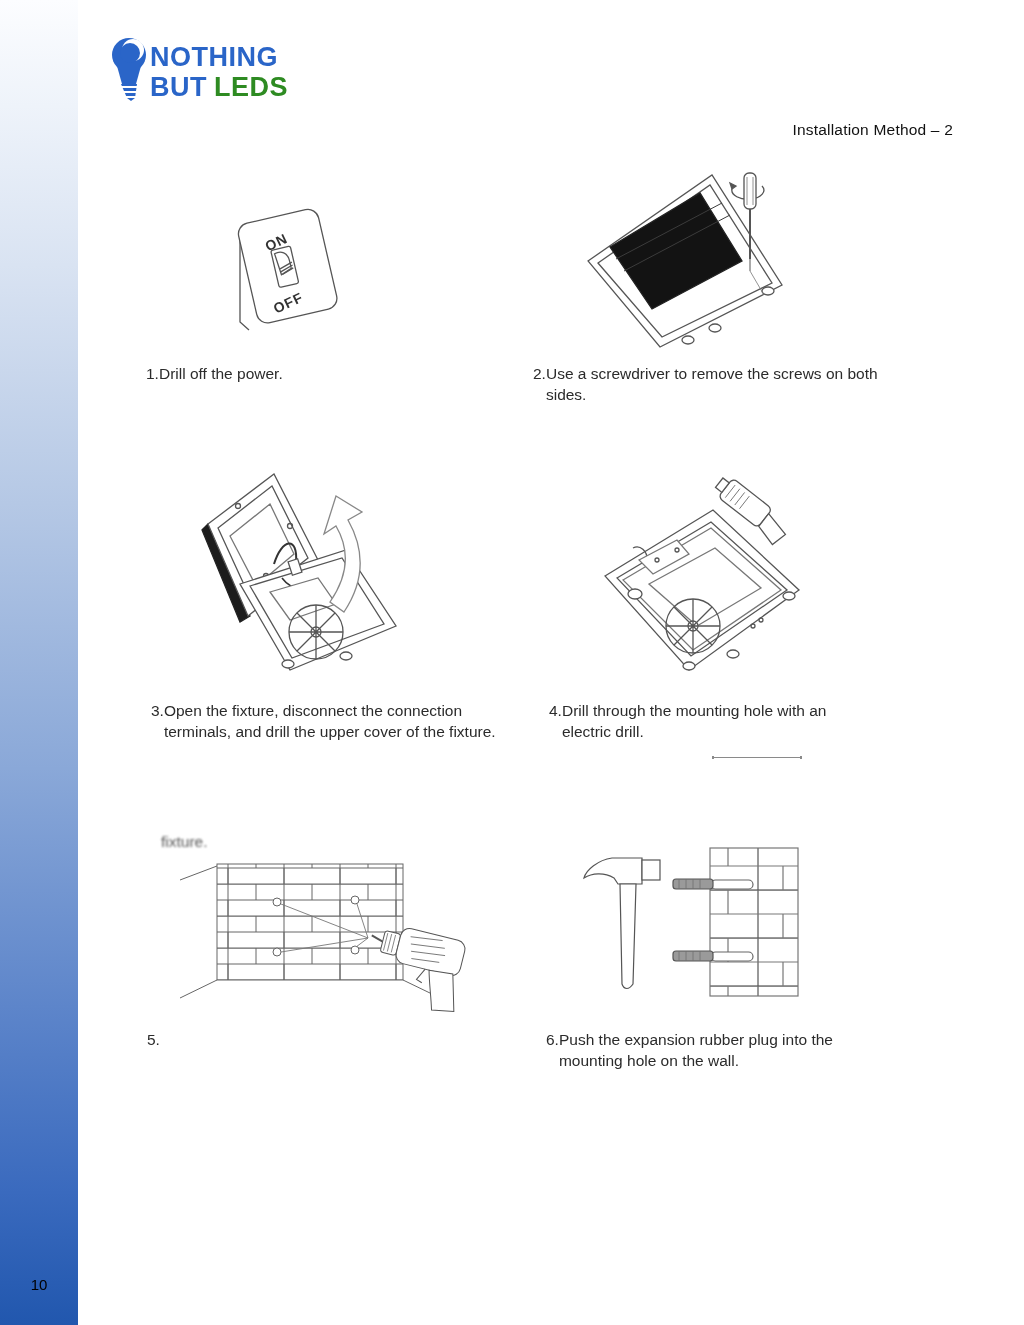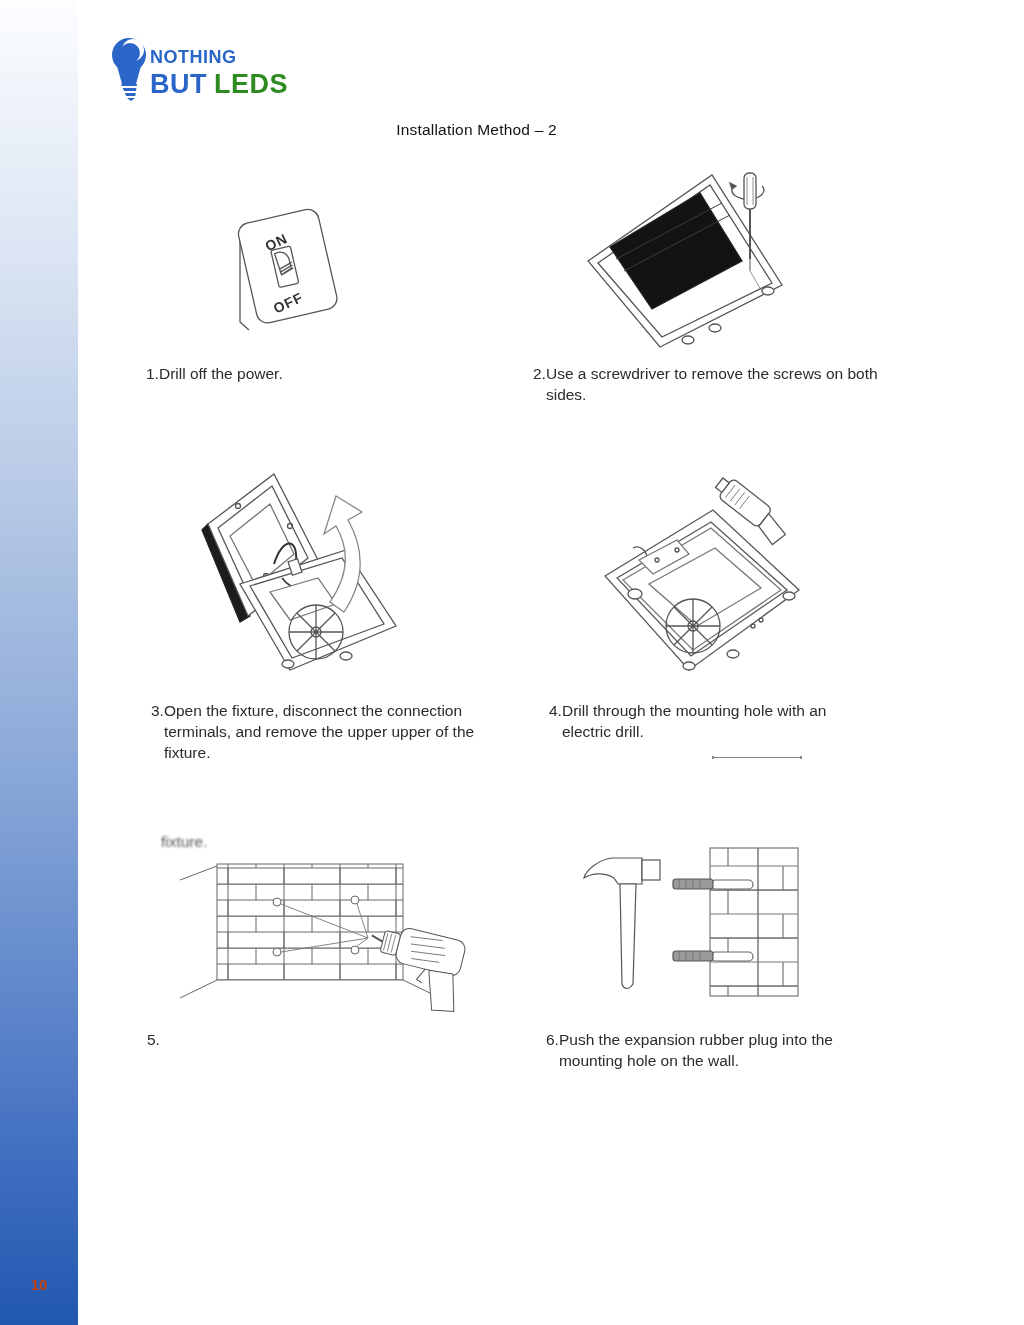--- a/index.html
+++ b/index.html
@@ -3,31 +3,31 @@
 <meta charset="utf-8">
 <style>
   html,body{margin:0;padding:0;}
   body{font-family:"Liberation Sans", sans-serif; background:#ffffff;}
   .page{position:relative; width:1024px; height:1325px; background:#ffffff; overflow:hidden;}
 
   
   .sidebar{position:absolute; left:0; top:0; width:78px; height:1325px;
     background:linear-gradient(180deg,#fcfdff 0%, #eef3fa 8%, #d9e3f2 20%, #b5c8e5 38%, #8aa8d8 58%, #5d85ca 76%, #3a6abe 90%, #2157ae 100%);}
   .page-number{position:absolute; left:0; bottom:32px; width:78px; text-align:center;
-    color:#c2410c; font-size:15px;font-weight:bold;}
+    color:#000000; font-size:15px;}
 
   
   .logo{position:absolute; left:108px; top:36px; width:200px; height:70px;}
   .logo-bulb{position:absolute; left:0; top:0;}
   .logo-text{position:absolute; left:42px; top:8px; line-height:26px; font-weight:800; letter-spacing:.5px;}
-  .logo-line1{font-size:18px; color:#2a65c8;}
+  .logo-line1{font-size:27px; color:#2a65c8;}
   .logo-line2{font-size:27px;margin-top:12px;}
   .logo-but{color:#2a65c8;} .logo-leds{color:#2e8b22; margin-left:7px;}
 
-  .doc-title{position:absolute; left:0; top:121px; width:953px; text-align:center;
+  .doc-title{position:absolute; left:0; top:121px; width:953px; text-align:right;
     font-size:15.5px; color:#111; letter-spacing:.2px;}
 
   
   .caption{position:absolute; display:flex; font-size:15.5px; line-height:21px; color:#2b2b2b;}
   .caption .num{white-space:nowrap;}
   .caption .txt{}
 
   .fig{position:absolute;}
   svg{display:block;}
   .stray{position:absolute; left:161px; top:833px; font-size:15.5px; color:#3a3a3a;
@@ -159,21 +159,21 @@
       <circle cx="100" cy="150" r="5" fill="#ffffff"></circle>
       <path d="M100,123 V177 M73,150 H127 M81,131 L119,169 M119,131 L81,169" stroke="#555"></path>
       <ellipse cx="96" cy="190" rx="6" ry="4" fill="#ffffff"></ellipse>
       <ellipse cx="140" cy="178" rx="6" ry="4" fill="#ffffff"></ellipse>
       <ellipse cx="196" cy="120" rx="6" ry="4" fill="#ffffff"></ellipse>
     </svg>
   </div>
 
   <div class="caption" style="left:151px; top:700px; width:372px;">
     <span class="num">3.</span>
-      <span class="txt">Open the fixture, disconnect the connection terminals, and remove the upper upper of the fixture.</span>
+      <span class="txt">Open the fixture, disconnect the connection terminals, and drill the upper cover of the fixture.</span>
   </div>
 
   <div class="caption" style="left:549px; top:700px; width:322px;">
     <span class="num">4.</span>
       <span class="txt">Drill through the mounting hole with an electric drill.</span>
   </div>
 
   <div class="faint-line"></div>
   <div class="stray">fixture.</div>
 

